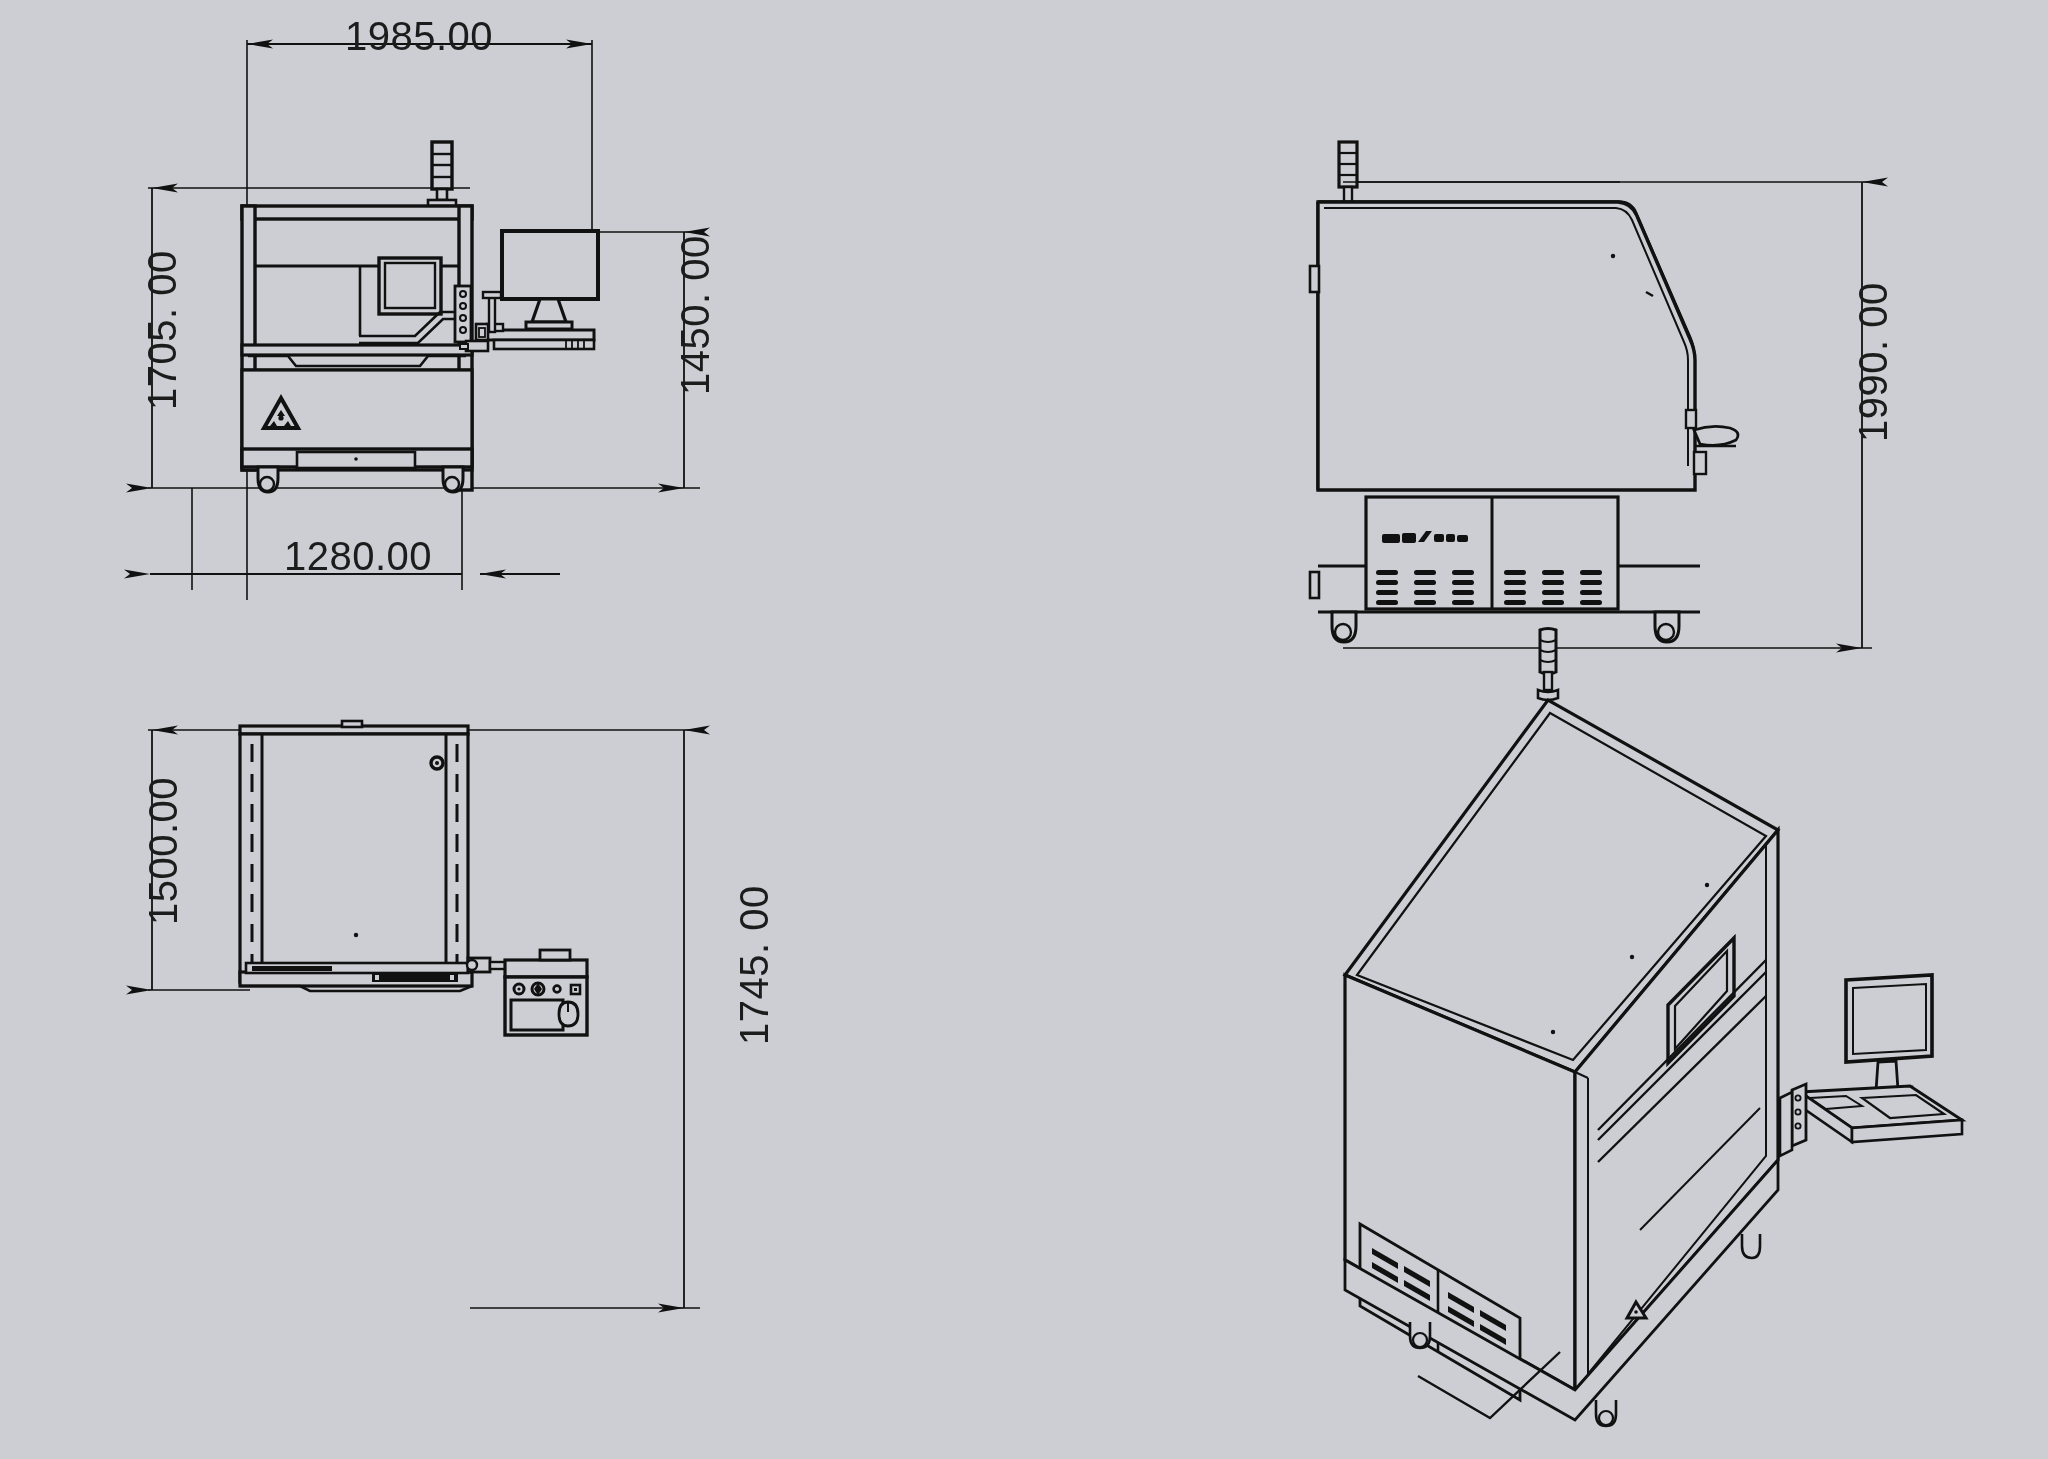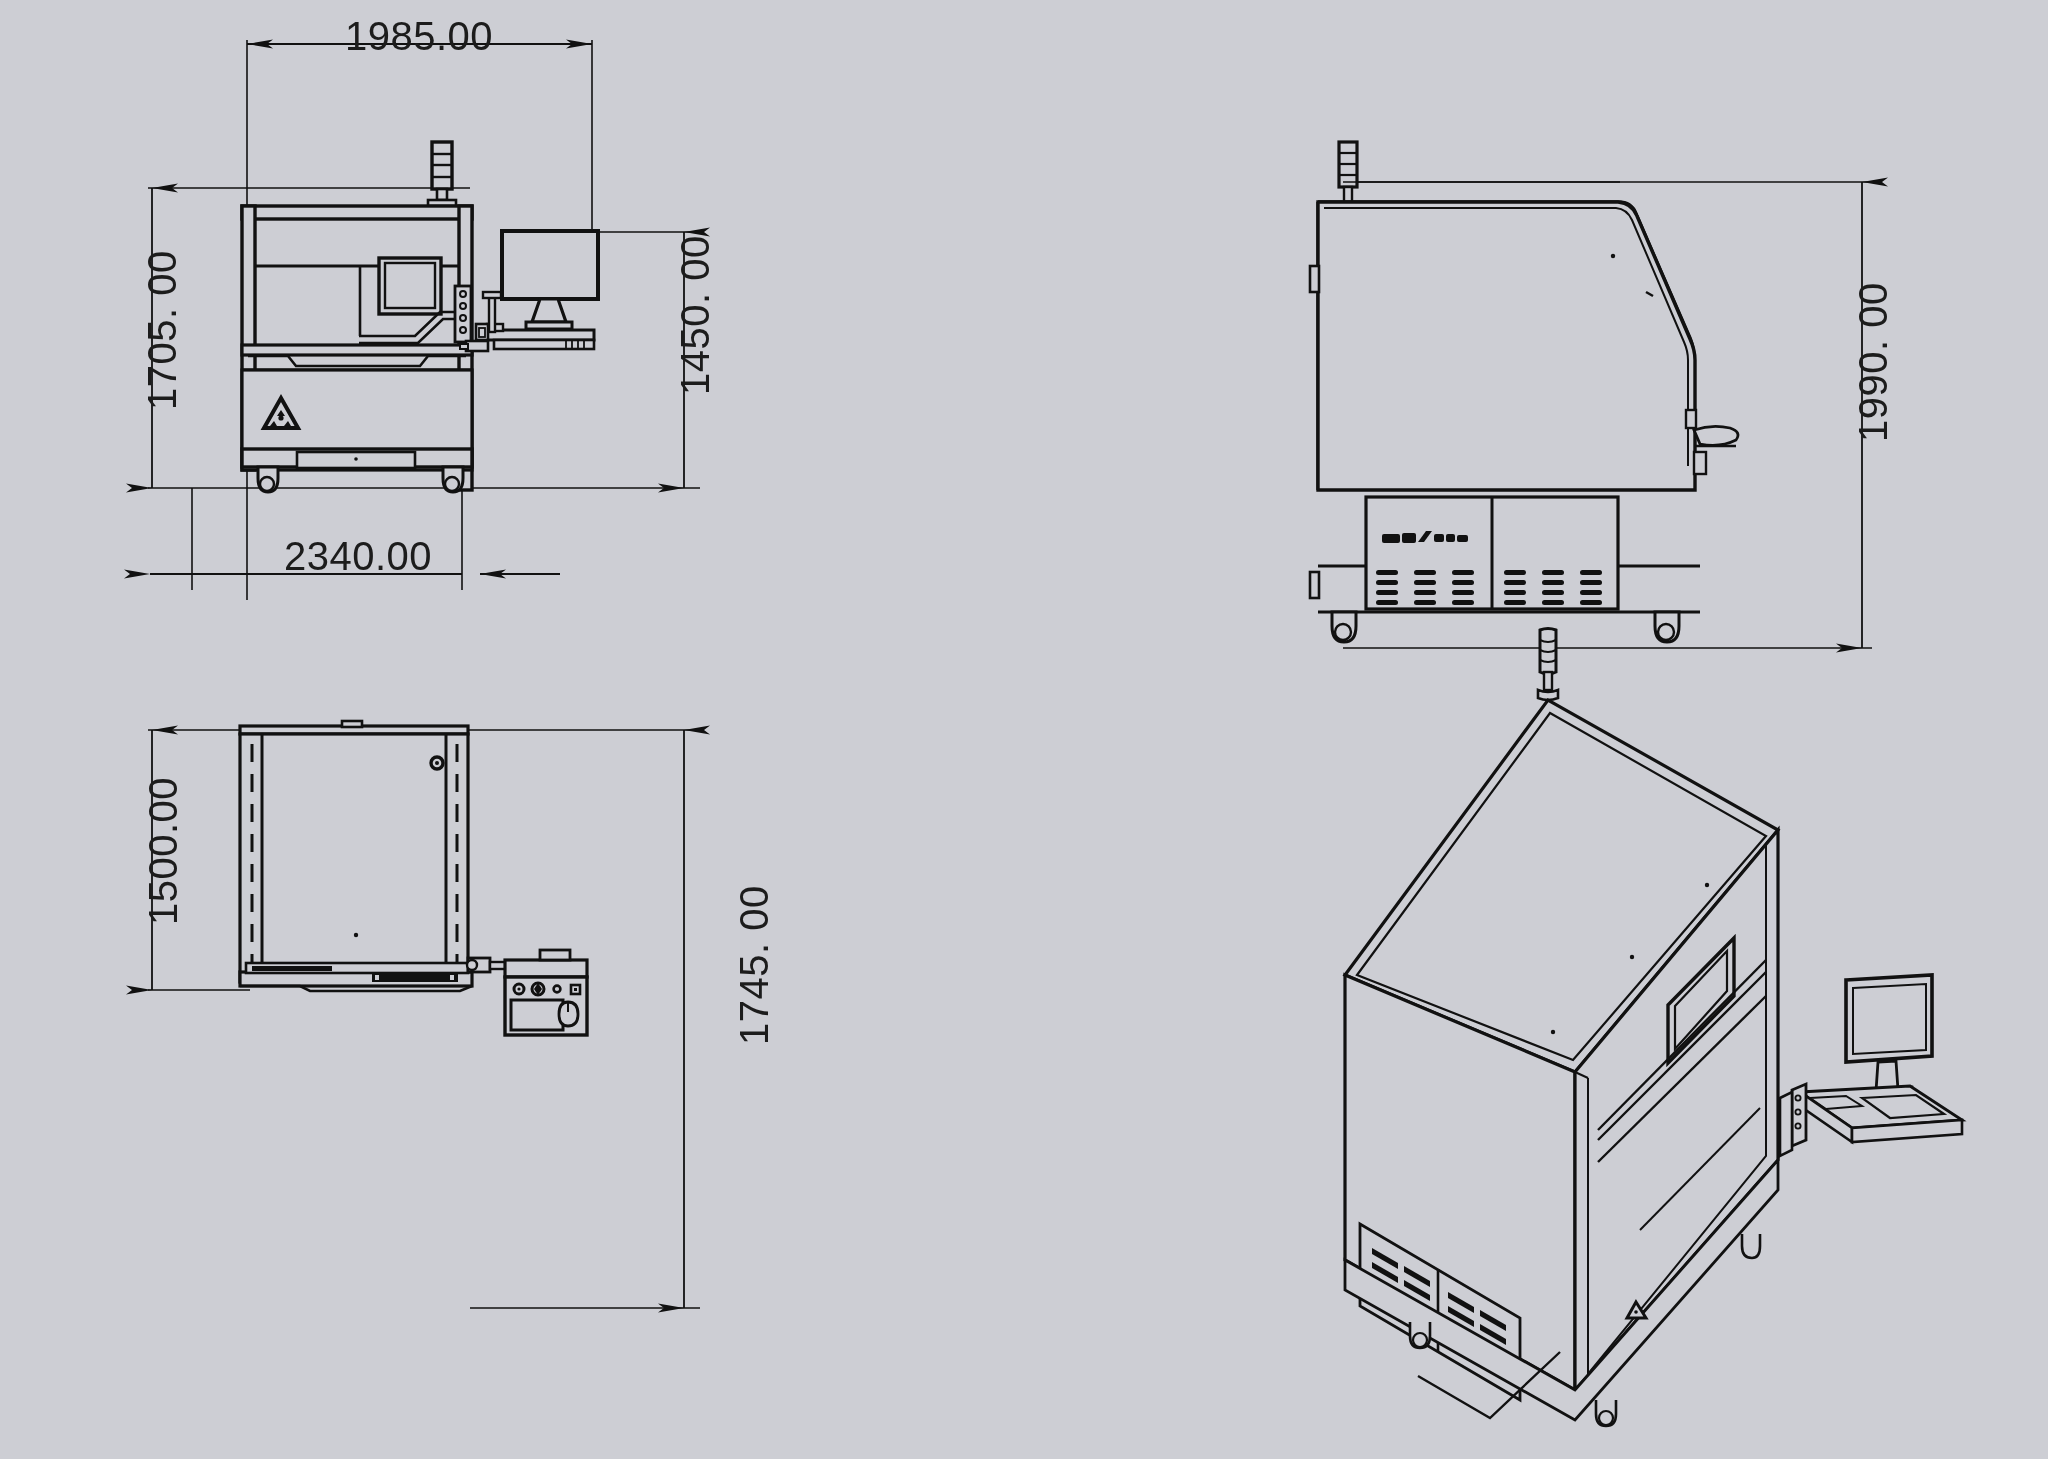--- a/index.html
+++ b/index.html
@@ -446,21 +446,21 @@
       </g>
     </g>
   </svg>
 
   <div class="dimtext" style="left:345px; top:14px;">1985.00</div>
 
   <div class="dimtext vert" style="left:140px; top:410px;">1705. 00</div>
 
   <div class="dimtext vert" style="left:673px; top:395px;">1450. 00</div>
 
-  <div class="dimtext" style="left:284px; top:534px;">2340.00</div>
+  <div class="dimtext" style="left:284px; top:534px;">1280.00</div>
 
   <div class="dimtext vert" style="left:1851px; top:442px;">1990. 00</div>
 
   <div class="dimtext vert" style="left:141px; top:925px;">1500.00</div>
 
   <div class="dimtext vert" style="left:732px; top:1045px;">1745. 00</div>
 
 </div>
 
 </body></html>

